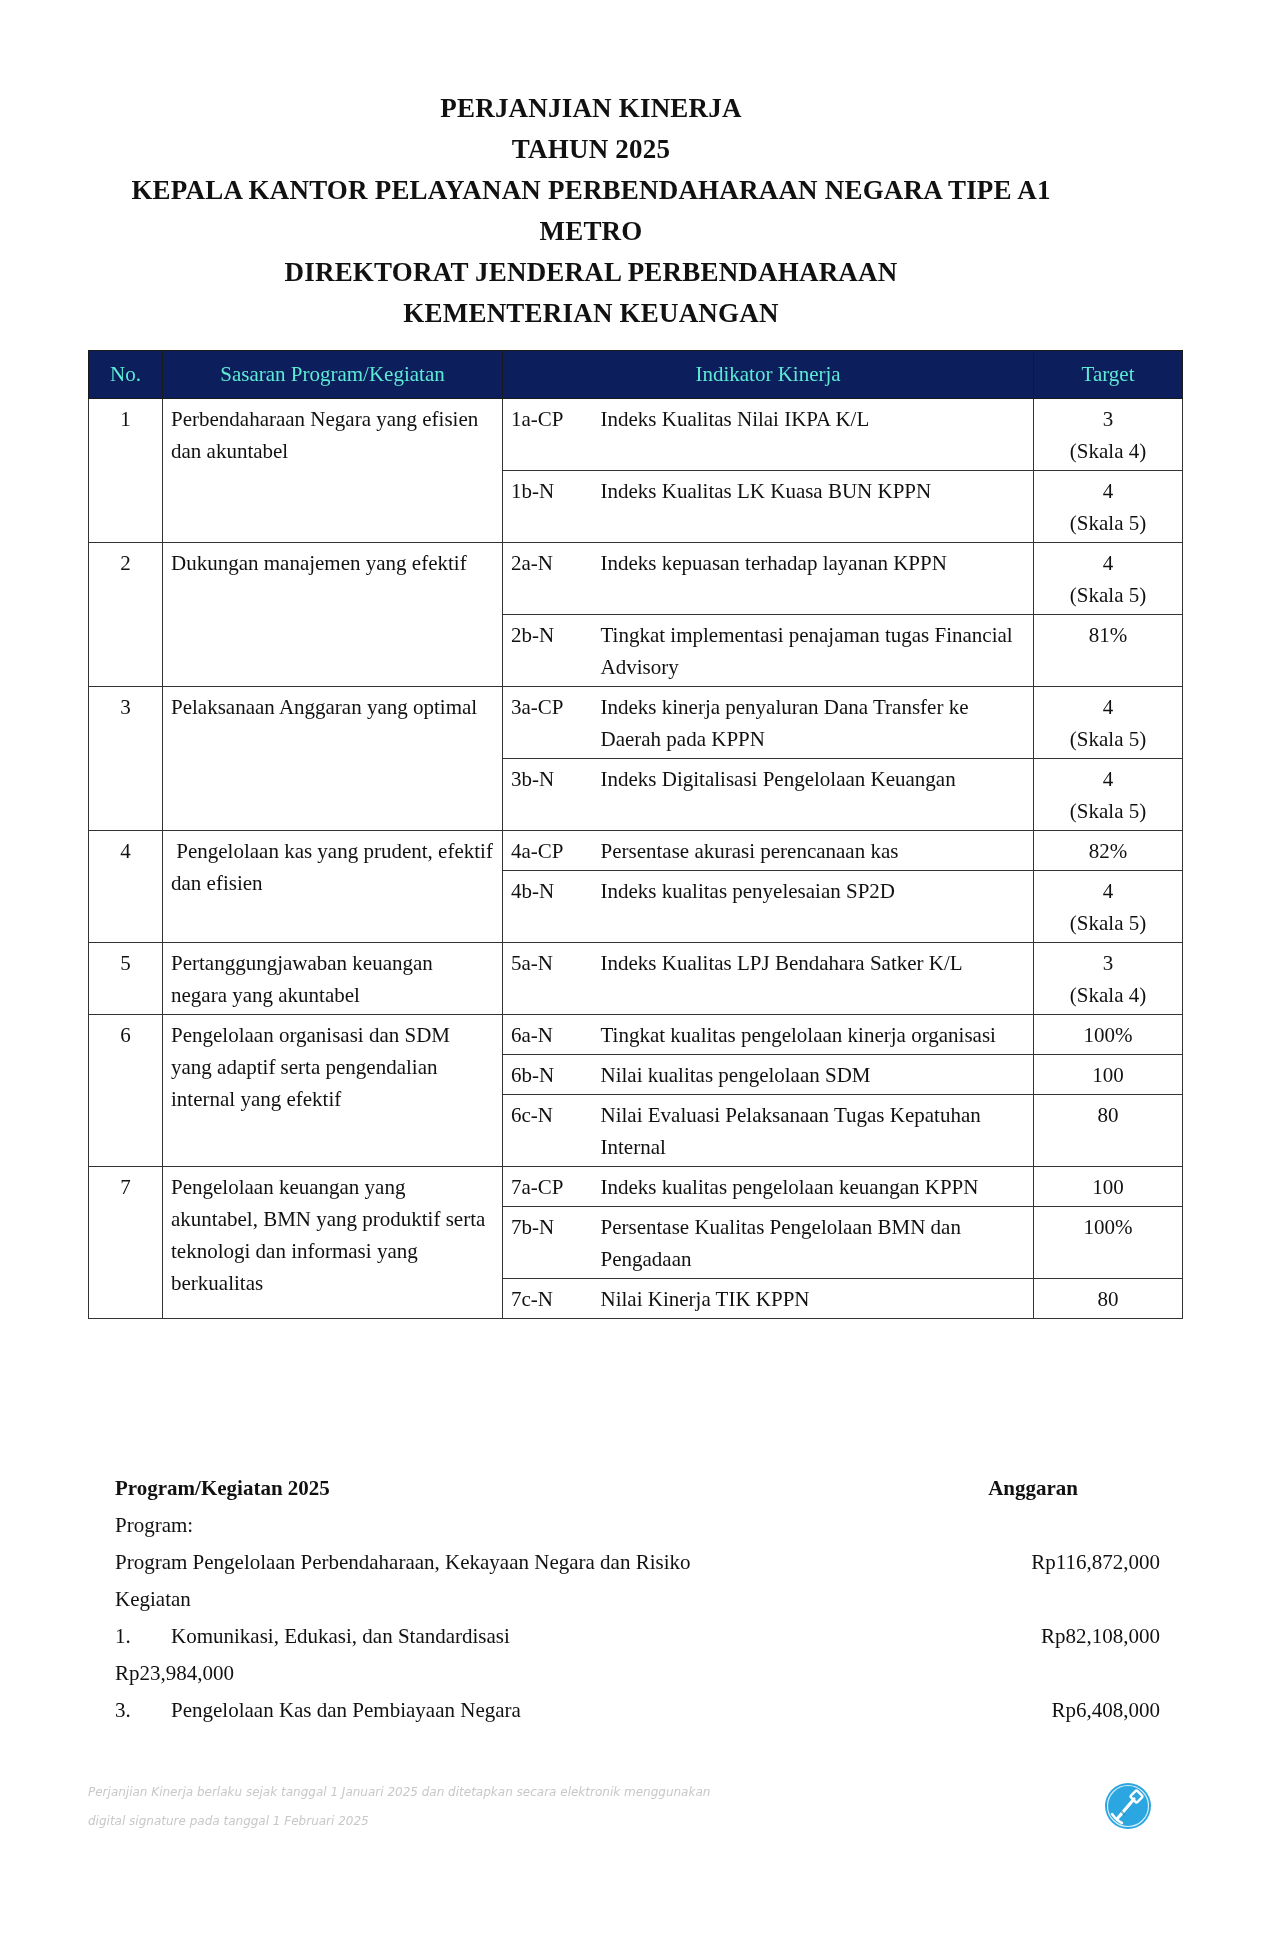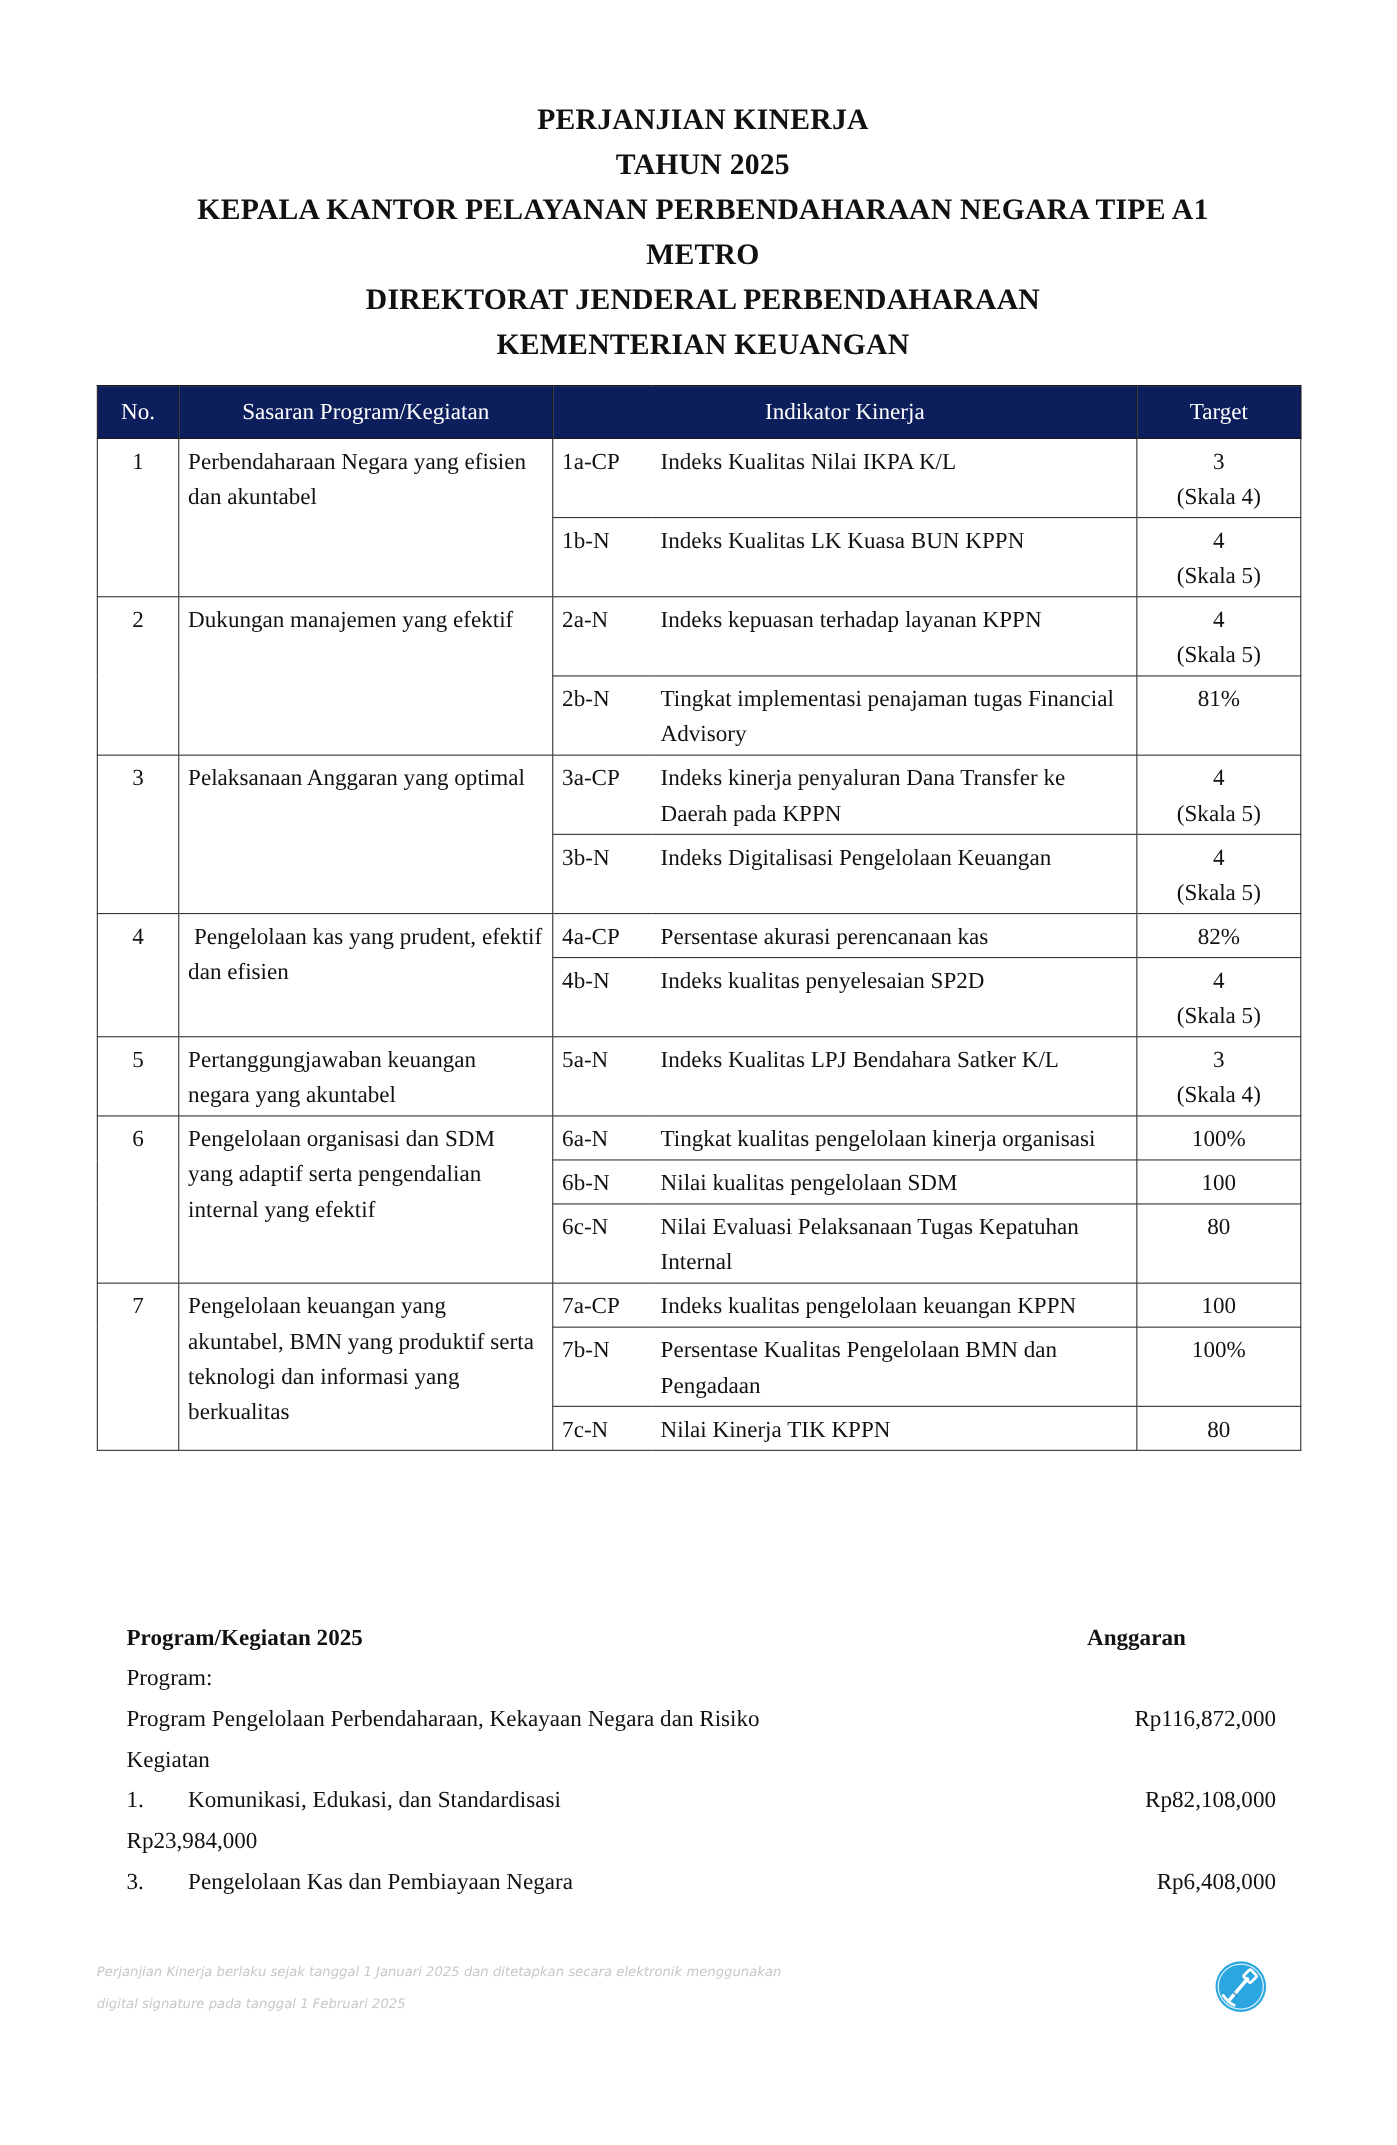--- a/index.html
+++ b/index.html
@@ -1,20 +1,20 @@
 <!DOCTYPE html>
 <html><head>
 <meta charset="utf-8">
 <style>
   html, body { margin: 0; padding: 0; background: #ffffff; }
   body { width: 1270px; height: 1950px; position: relative; font-family: "Liberation Serif", "DejaVu Serif", serif; color: #111; }
-  .title-block { position: absolute; top: 88px; left: 0; width: 1182px; text-align: center; margin-left: 48px; }
+  .title-block { position: absolute; top: 88px; left: 0; width: 1182px; text-align: center; }
   .title-line { font-weight: bold; font-size: 27px; line-height: 41px; letter-spacing: 0.2px; }
   table.pk { position: absolute; left: 88px; top: 350px; width: 1094px; border-collapse: collapse; table-layout: fixed; font-size: 21px; }
-  table.pk th { background: #0c1f5c; color: #ffffff; font-weight: normal; height: 45px; font-size: 21px; border: 1px solid #1a1a1a; }
+  table.pk th { background: #0c1f5c; color: #5eead4; font-weight: normal; height: 45px; font-size: 21px; border: 1px solid #1a1a1a; }
   table.pk td { border: 1.5px solid #333; vertical-align: top; line-height: 32px; padding: 4px 8px 3px 8px; }
   td.no { text-align: center; }
   td.code { border-right: none !important; padding-left: 18px; white-space: nowrap; }
   td.ind { border-left: none !important; padding-left: 4px; }
   td.tgt { text-align: center; }
   .budget { position: absolute; left: 115px; top: 1470px; width: 1045px; font-size: 21px; }
   .b-row { display: flex; justify-content: space-between; height: 37px; line-height: 37px; }
   .b-head { font-weight: bold; }
   .b-head .amt-head { margin-right: 82px; }
   .num { display: inline-block; width: 56px; }

